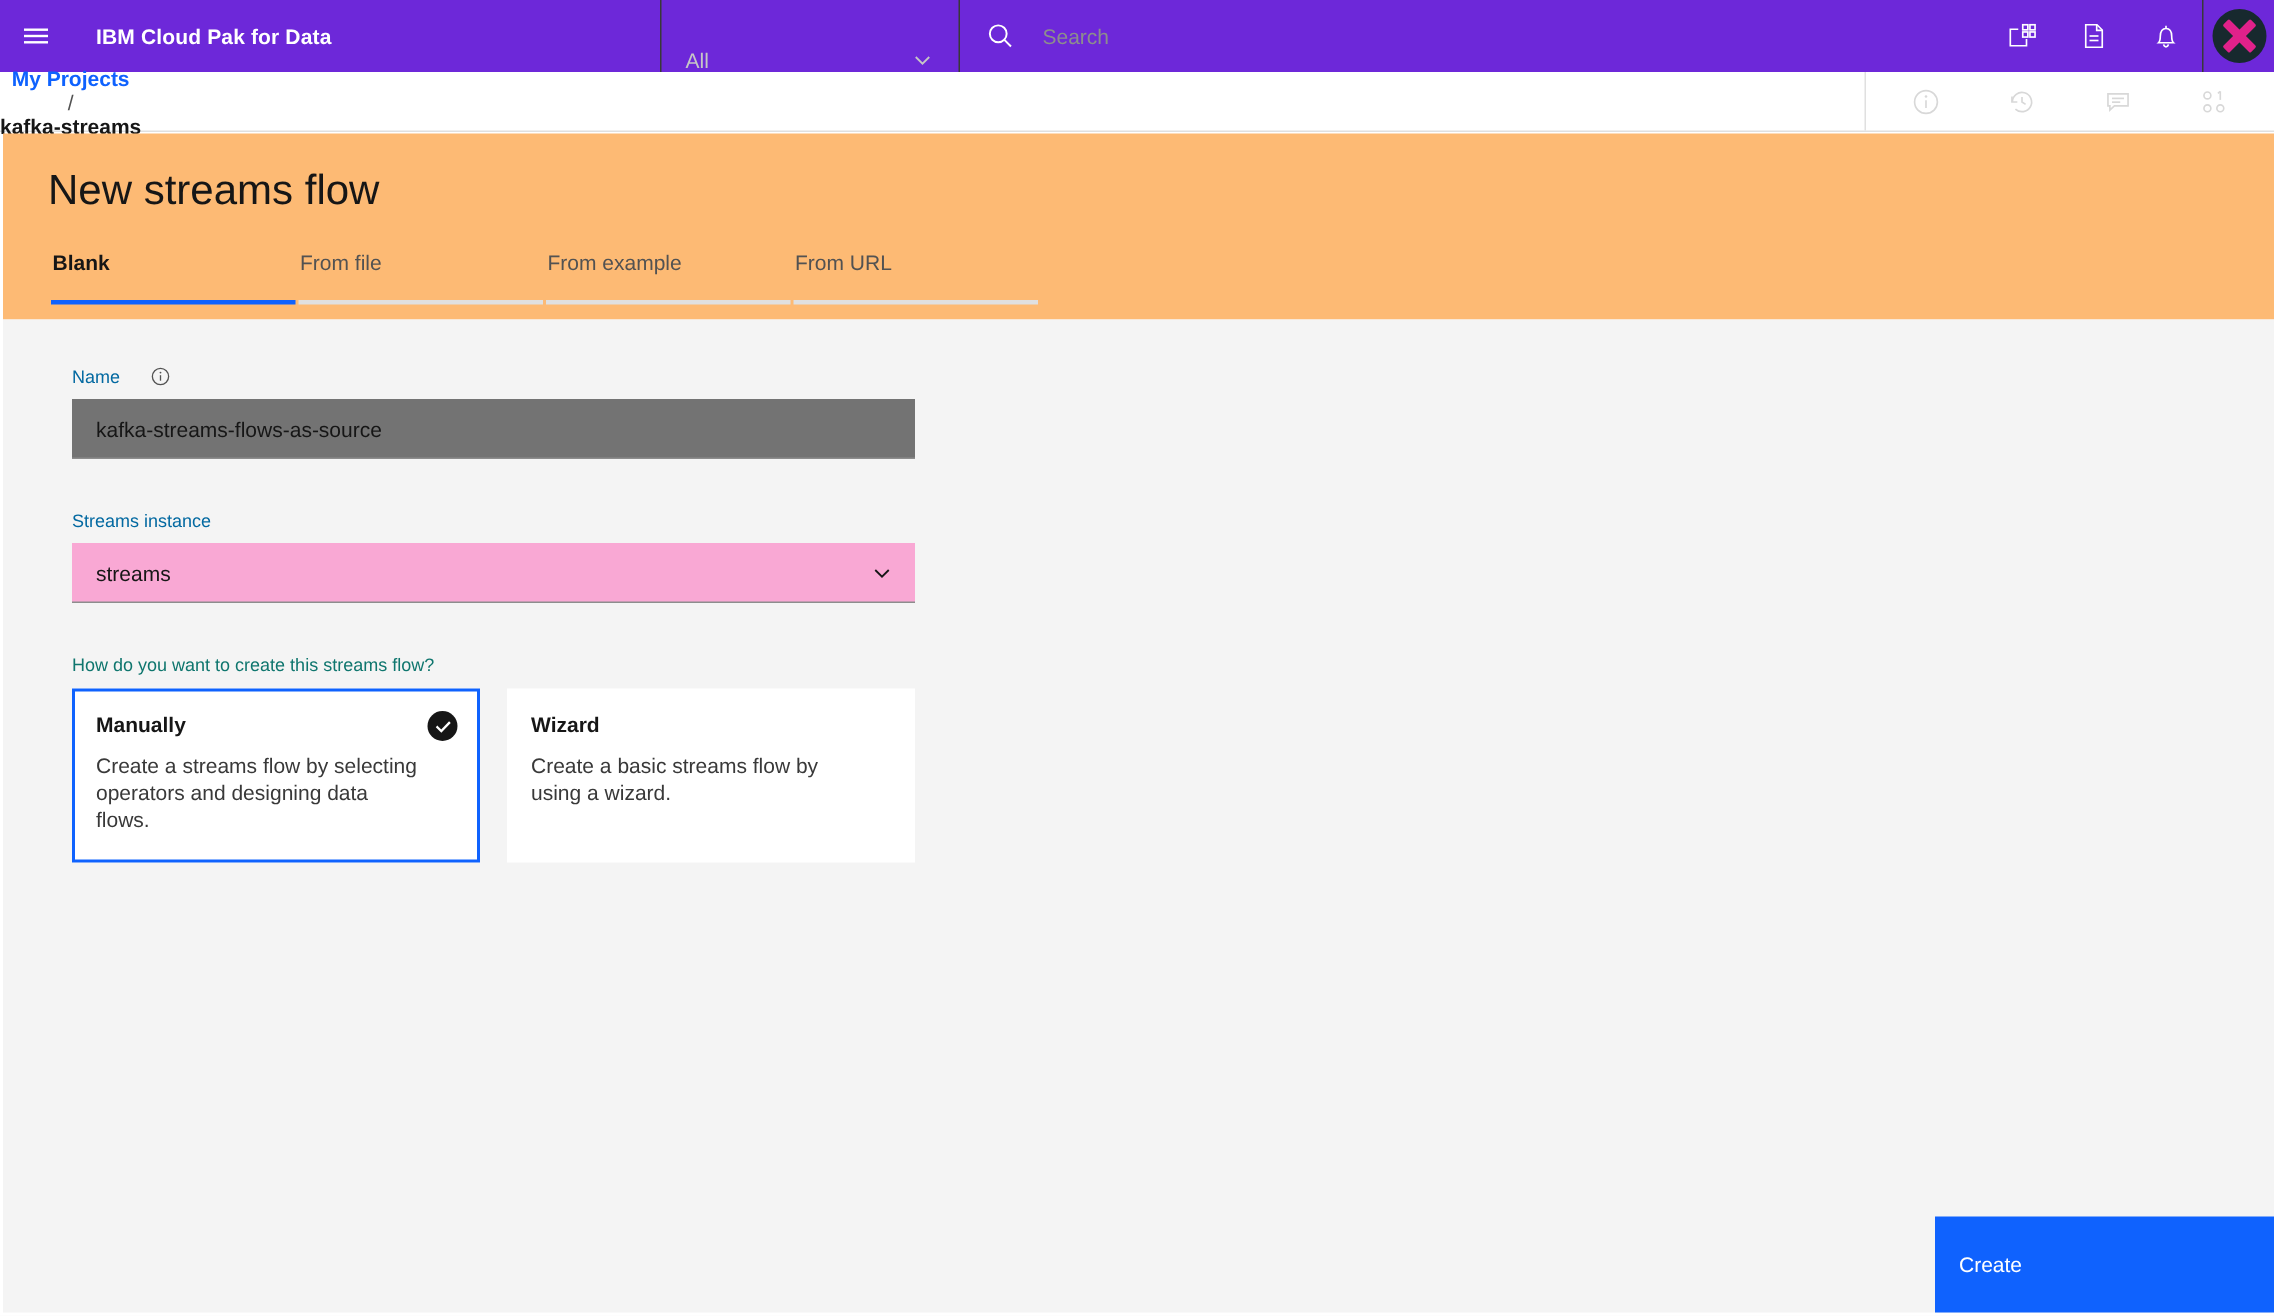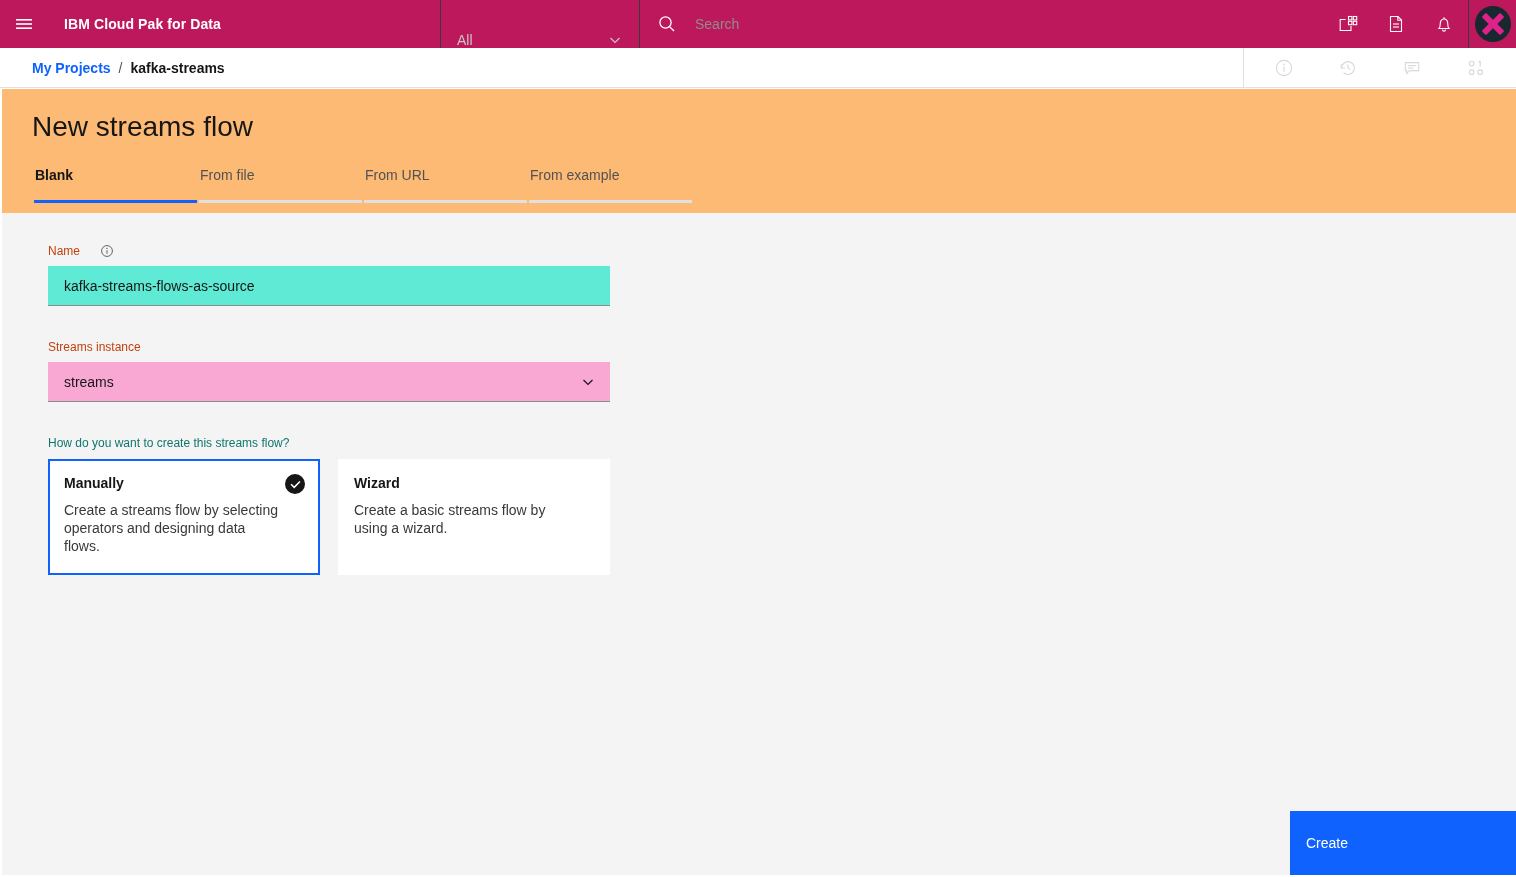--- a/index.html
+++ b/index.html
@@ -9,21 +9,21 @@
     width: 1516px; height: 877px;
     overflow: hidden;
     font-family: "Liberation Sans", sans-serif;
     background: #ffffff;
   }
 
   
   .header {
     position: absolute; top: 0; left: 0;
     width: 1516px; height: 48px;
-    background: #be185d;
+    background: #6d28d9;
     display: flex; align-items: stretch;
   }
   .hamburger-btn {
     width: 48px; height: 48px;
     display: flex; align-items: center; justify-content: center;
     cursor: pointer;
   }
   .hamburger-btn svg { display: block; }
   .brand {
     display: flex; align-items: center;
@@ -92,22 +92,22 @@
   
   .crumb-bar {
     position: absolute; top: 48px; left: 0;
     width: 1516px; height: 40px;
     background: #ffffff;
     border-bottom: 1px solid #e0e0e0;
     display: flex; align-items: center;
   }
   .crumb {
     display: flex; align-items: center;
-    padding-left: 32px;
     font-size: 14px;
+    flex-direction: column;
   }
   .crumb-link {
     color: #0f62fe; font-weight: bold; cursor: pointer;
     text-decoration: none;
   }
   .crumb-sep { color: #525252; margin: 0 8px; }
   .crumb-current { color: #161616; font-weight: bold; }
   .crumb-tools {
     position: absolute; right: 0; top: 0;
     height: 39px;
@@ -147,31 +147,31 @@
   }
   .tab.active { color: #161616; font-weight: bold; border-bottom-color: #0f62fe; }
 
   
   .content {
     position: absolute; top: 213px; left: 2px;
     width: 1514px; height: 662px;
     background: #f4f4f4;
   }
   .field-label {
-    font-size: 12px; color: #c2410c;
+    font-size: 12px; color: #0369a1;
     display: flex; align-items: center;
     margin-bottom: 8px;
     gap: 12px;
   }
   .field-label .info-ic { margin-left: 8px; display: flex; color: #525252; }
 
   .name-group { position: absolute; top: 31px; left: 46px; }
   .text-input {
     width: 562px; height: 40px;
-    background: #5eead4;
+    background: #737373;
     border: none; border-bottom: 1px solid #8d8d8d;
     outline: none;
     padding: 0 16px;
     font-size: 14px; color: #161616;
     font-family: "Liberation Sans", sans-serif;
   }
 
   .instance-group { position: absolute; top: 127px; left: 46px; }
   .select-wrap {
     position: relative;
@@ -349,24 +349,24 @@
   <div class="page-title">New streams flow</div>
 
   <div class="tabs">
     <div class="tab active">
       <span>Blank</span>
     </div>
     <div class="tab">
       <span>From file</span>
     </div>
     <div class="tab">
+      <span>From example</span>
+    </div>
+    <div class="tab">
       <span>From URL</span>
-    </div>
-    <div class="tab">
-      <span>From example</span>
     </div>
   </div>
 </div>
 
 <div class="content">
 
   <div class="name-group">
     <div class="field-label">
       <span>Name</span>
       <span class="info-ic">

